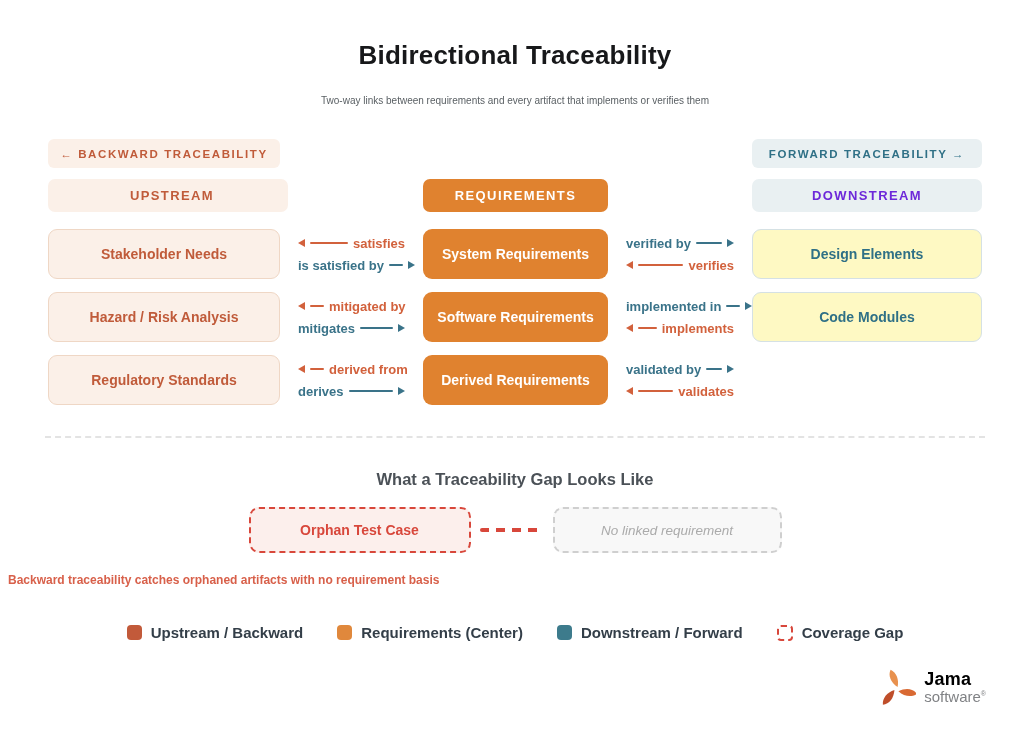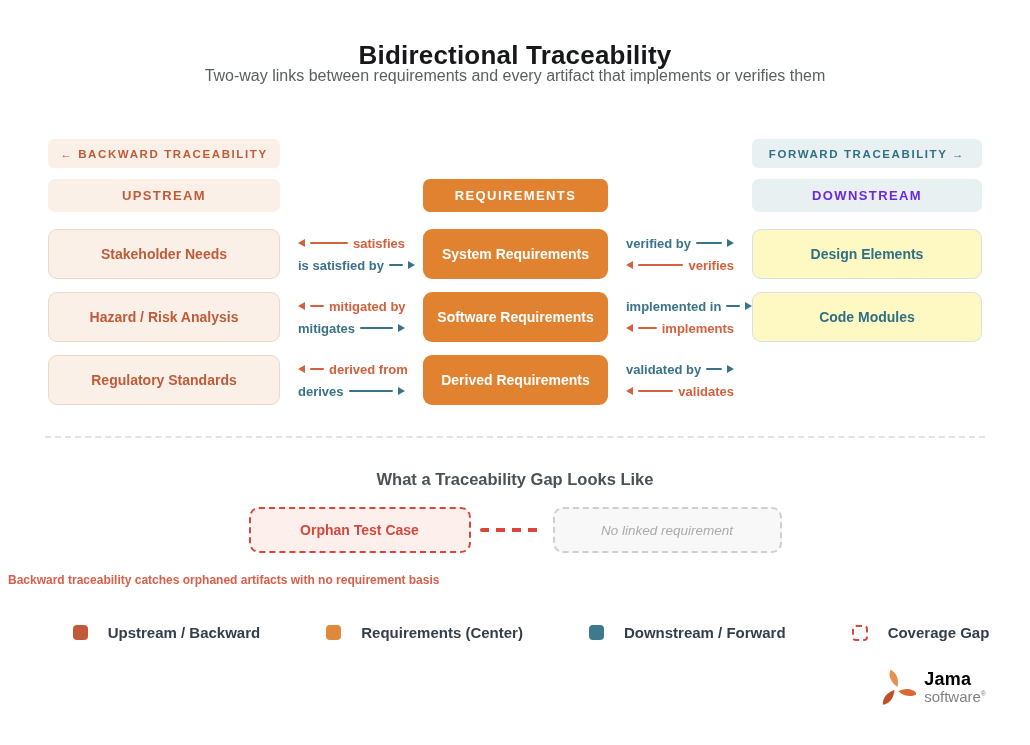--- a/index.html
+++ b/index.html
@@ -2,33 +2,33 @@
 <html><head>
 <meta charset="utf-8">
 <style>
   html,body{margin:0;padding:0;background:#ffffff;}
   body{font-family:"Liberation Sans", sans-serif;}
   .canvas{position:relative;width:1030px;height:745px;background:#ffffff;overflow:hidden;}
 
   
   .title{position:absolute;top:40px;left:0;width:100%;text-align:center;
          font-size:26px;font-weight:800;color:#17181a;letter-spacing:.2px;}
-  .subtitle{position:absolute;top:67px;left:0;width:100%;text-align:center;
-            font-size:16px;font-weight:500;color:#595f63;}
+  .subtitle{position:absolute;top:95px;left:0;width:100%;text-align:center;
+            font-size:10px;font-weight:500;color:#595f63;}
 
   
   .banner{position:absolute;height:29px;border-radius:6px;display:flex;align-items:center;
           justify-content:center;font-size:11.5px;font-weight:700;letter-spacing:1.6px;}
   .banner-back{left:48px;top:139px;width:232px;background:#fbf0e8;color:#c05b3a;}
   .banner-fwd{left:752px;top:139px;width:230px;background:#e9f0f2;color:#2f7086;}
 
   
   .colhdr{position:absolute;top:179px;height:33px;border-radius:7px;display:flex;align-items:center;
           justify-content:center;font-size:13px;font-weight:700;letter-spacing:1.4px;}
-  .hdr-up{left:48px;width:232px;background:#fbf0e8;color:#c05b3a;}
+  .hdr-up{left:48px;width:232px;background:#fbf0e8;color:#c05b3a;padding-left:8px;}
   .hdr-req{left:423px;width:185px;background:#e0822f;color:#ffffff;}
   .hdr-down{left:752px;width:230px;background:#e9f0f2;color:#6d28d9;}
 
   
   .trace-row{position:absolute;left:48px;width:934px;height:50px;display:flex;}
   .row-0{top:229px}.row-1{top:292px}.row-2{top:355px}
   .box{display:flex;align-items:center;justify-content:center;border-radius:9px;
        font-size:14px;font-weight:600;box-sizing:border-box;text-align:center;}
   .box-up{width:232px;background:#fbf0e8;border:1px solid #efd7c5;color:#c05b3a;}
   .box-req{width:185px;background:#e0822f;color:#ffffff;}
@@ -59,21 +59,21 @@
             background:repeating-linear-gradient(90deg,#d8473b 0 9px,transparent 9px 16px);}
   .missing-box{width:229px;height:46px;box-sizing:border-box;border:2px dashed #cfcfcf;
                background:#f8f8f8;border-radius:10px;color:#ababab;font-style:italic;font-size:13.5px;
                display:flex;align-items:center;justify-content:center;}
   .gap-caption{position:absolute;top:573px;left:8px;width:100%;text-align:left;
                font-size:12px;font-weight:700;color:#d8604a;}
 
   
   .legend{position:absolute;top:624px;left:0;width:100%;display:flex;align-items:center;
           justify-content:center;gap:34px;}
-  .leg-item{display:flex;align-items:center;gap:20px;font-size:15px;font-weight:600;color:#333e48;margin-left:32px;}
+  .leg-item{display:flex;align-items:center;gap:9px;font-size:15px;font-weight:600;color:#333e48;}
   .sw{width:15px;height:15px;border-radius:4px;flex:none;}
   .sw-up{background:#c25a3a}.sw-req{background:#e0883c}.sw-down{background:#3d7b8c}
   .sw-gap{width:12px;height:12px;background:transparent;border:2px dashed #d8473b;}
 
   
   .logo{position:absolute;right:44px;top:666px;display:flex;align-items:center;gap:8px;}
   .logo-text{display:flex;flex-direction:column;line-height:1.05;}
   .logo-name{font-size:18px;font-weight:700;color:#000000;letter-spacing:.3px;}
   .logo-sub{font-size:15px;font-weight:400;color:#808285;}
   .logo-sub sup{font-size:7px;}

